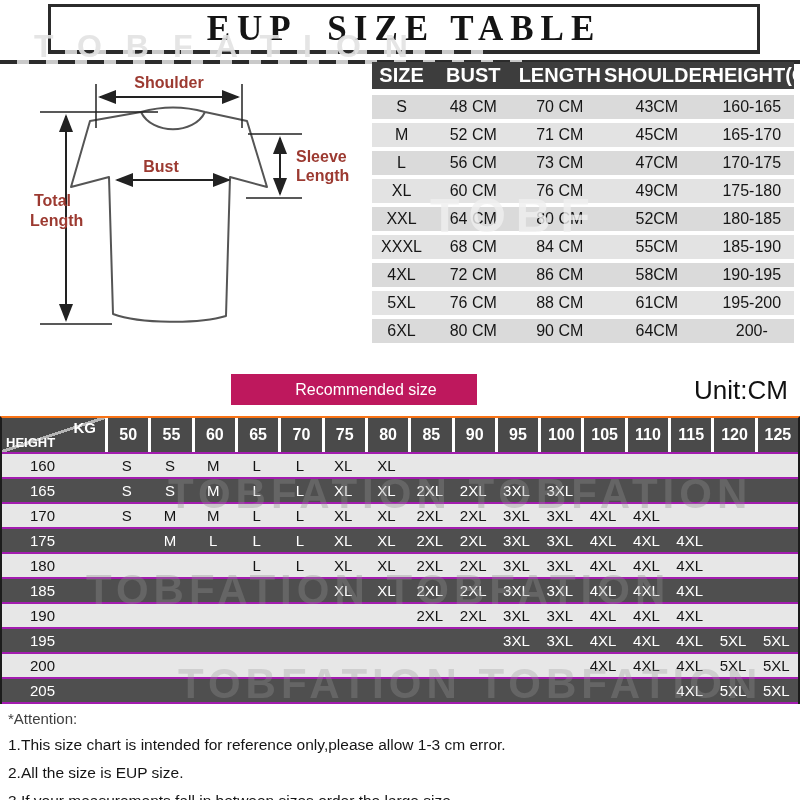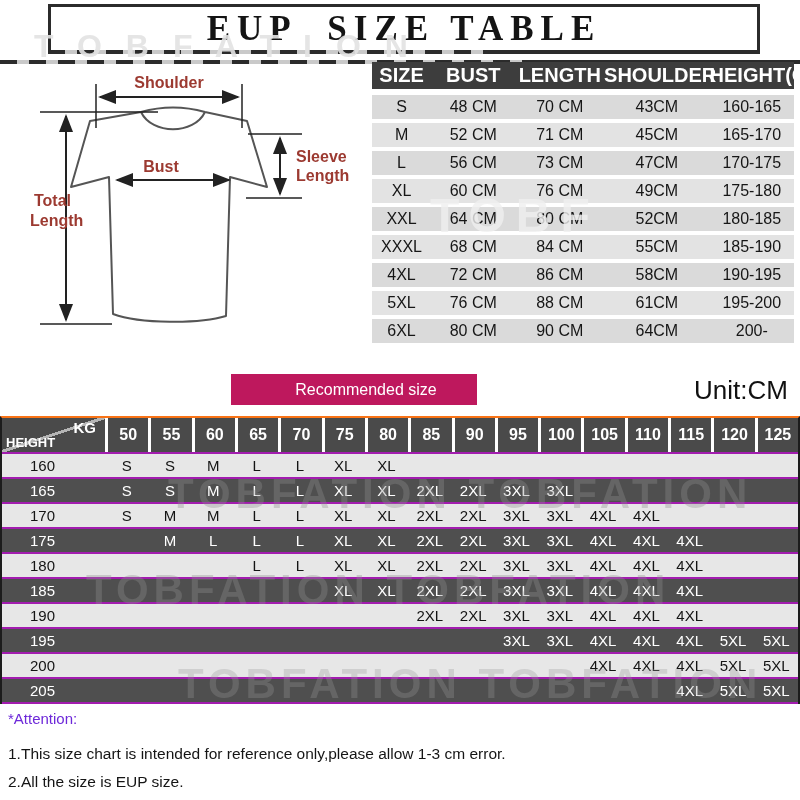--- a/index.html
+++ b/index.html
@@ -101,21 +101,21 @@
   .m-row {
     display:flex; align-items:center; height:23px; margin-bottom:2px;
     background:#e7e7e7; color:#141414; font-size:15px;
   }
   .m-row.dark { background:#4f4f4f; color:#fff; }
   .m-label { width:103px; flex:none; padding-left:28px; font-size:15px; }
   .m-cell { flex:1; text-align:center; }
 
   
   .attention { position:absolute; top:702px; left:0; width:800px; padding:8px 10px 0 8px; }
-  .att-head { color:#6d28d9; font-size:15px; margin-bottom:18px; }
+  .att-head { color:#404040; font-size:15px; margin-bottom:9px; }
   .att-item { color:#151515; font-size:15.5px; margin-bottom:10px; }
 </style>
 </head>
 <body>
 
 <div id="page">
 
   <div class="title-box">
     <span class="page-title">EUP  SIZE TABLE</span>
     <span class="bb-dash"></span>

